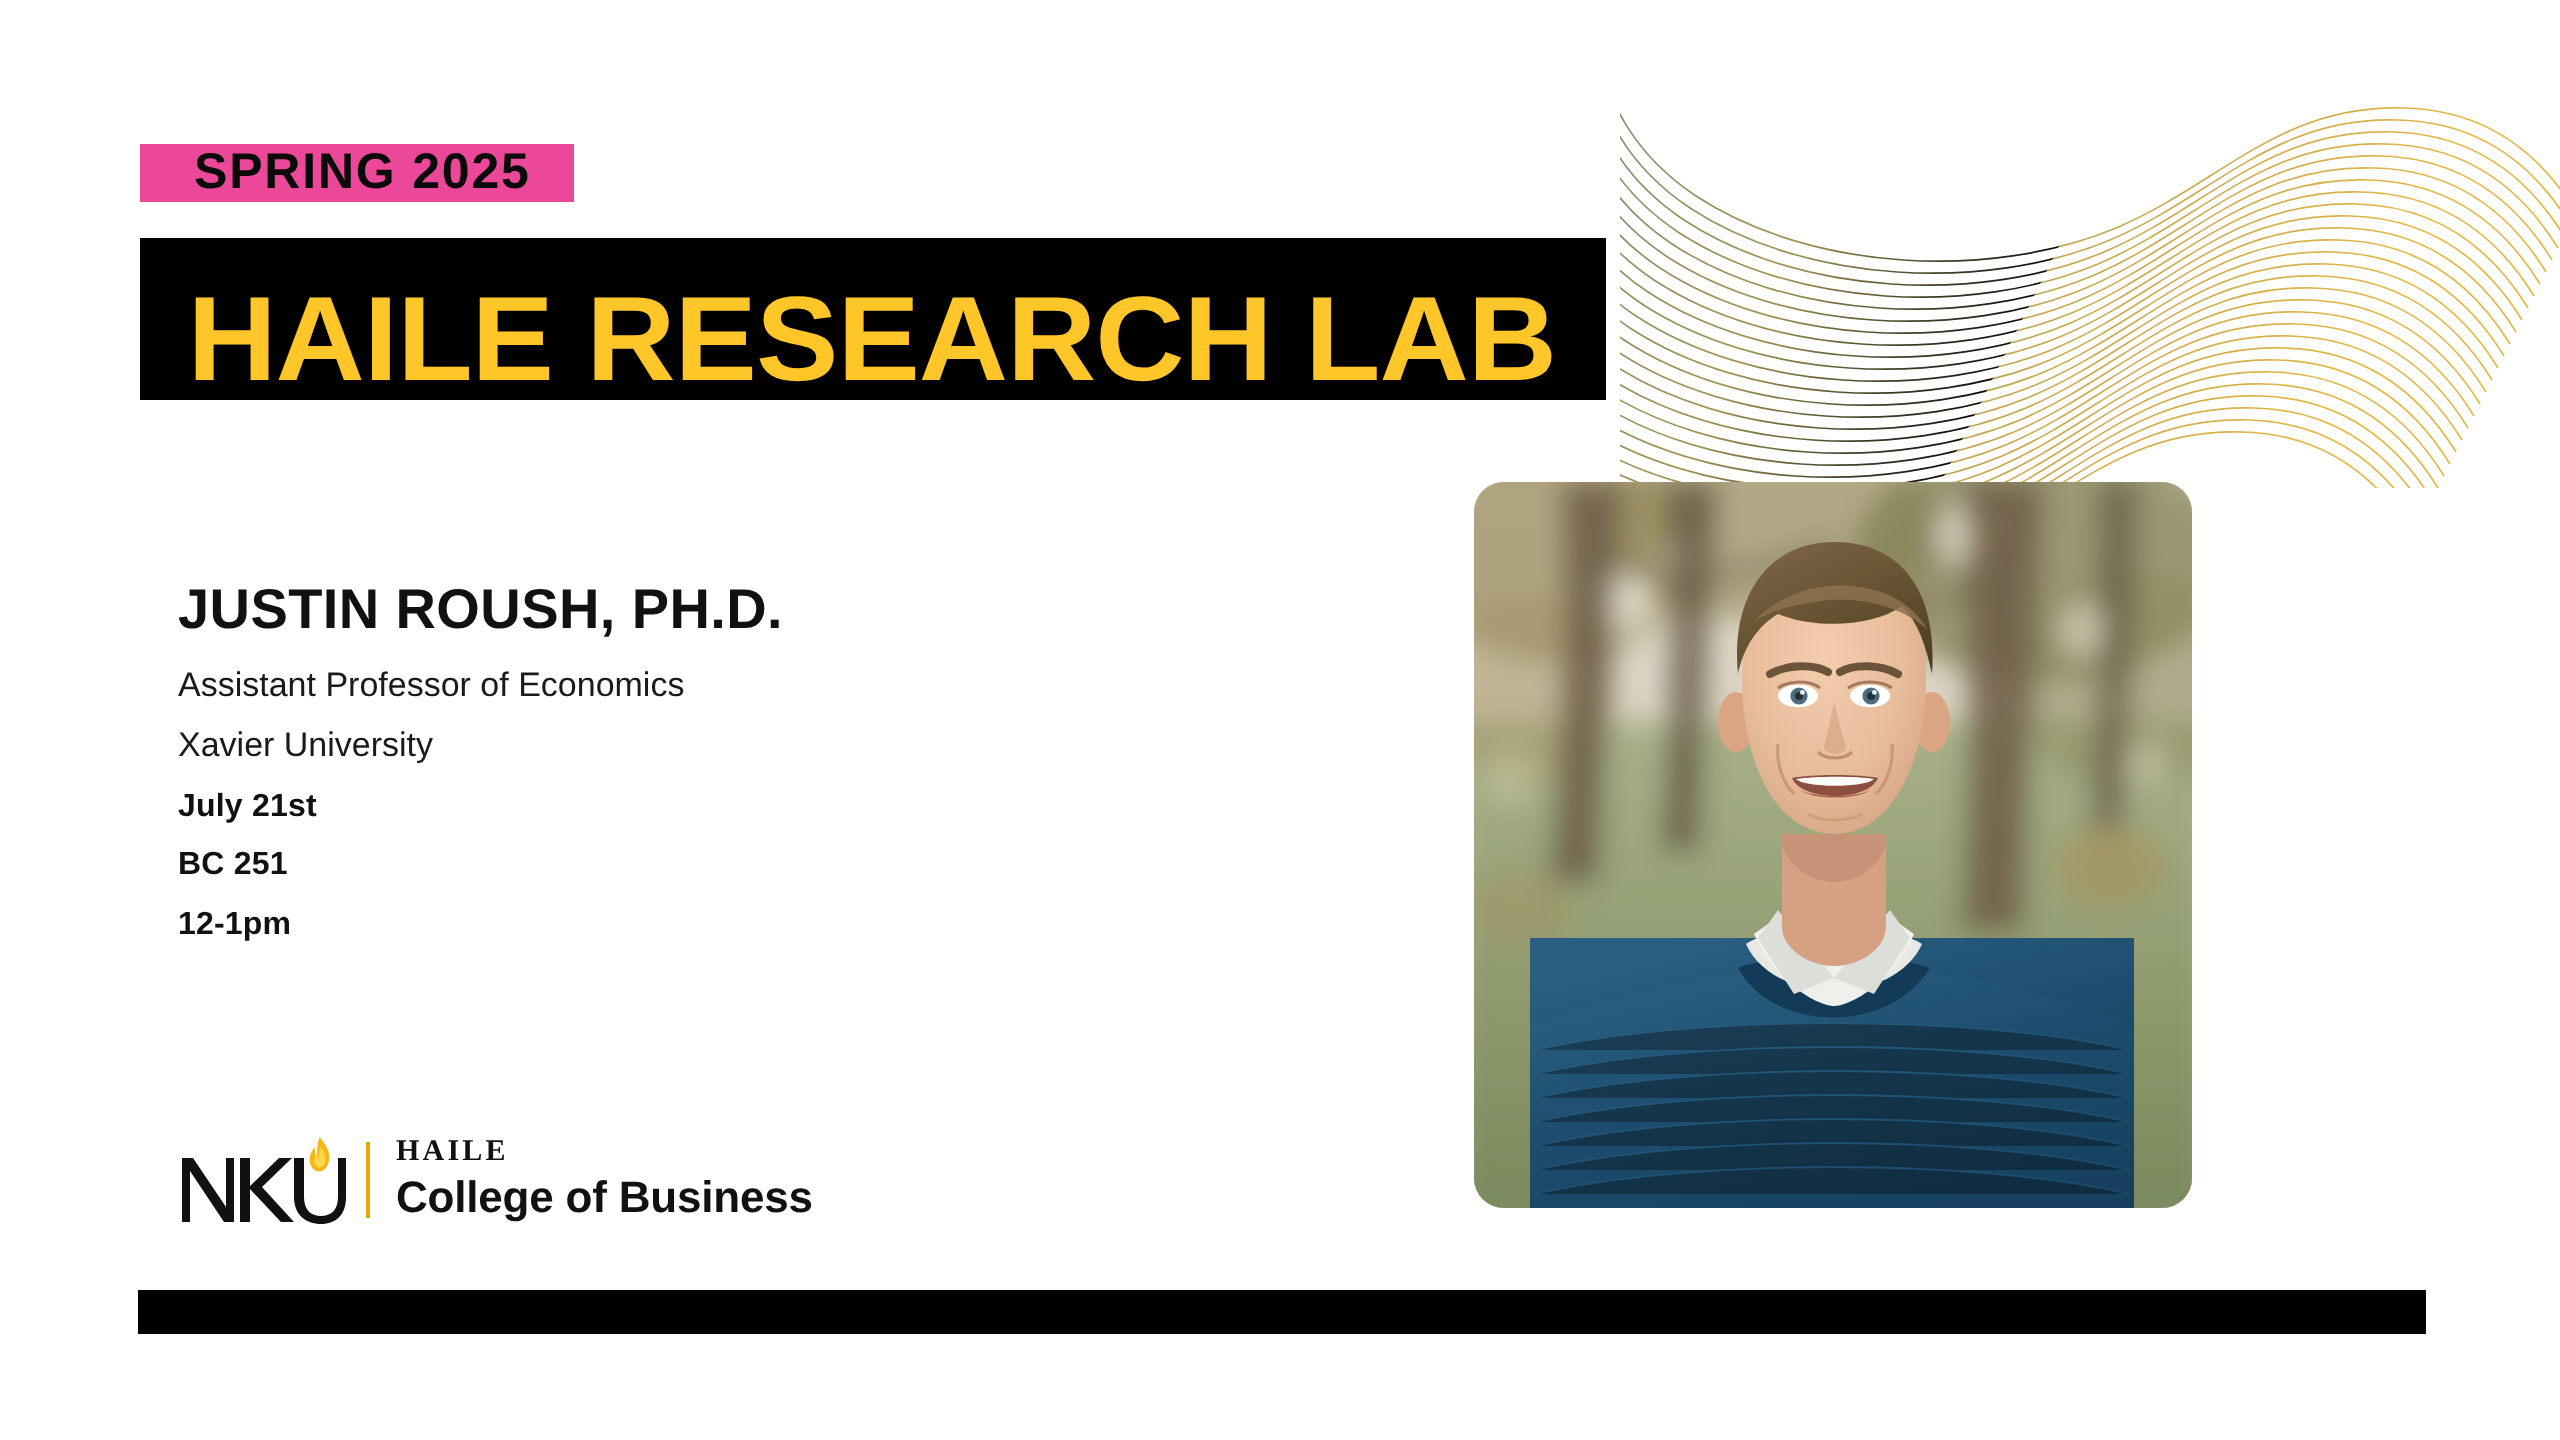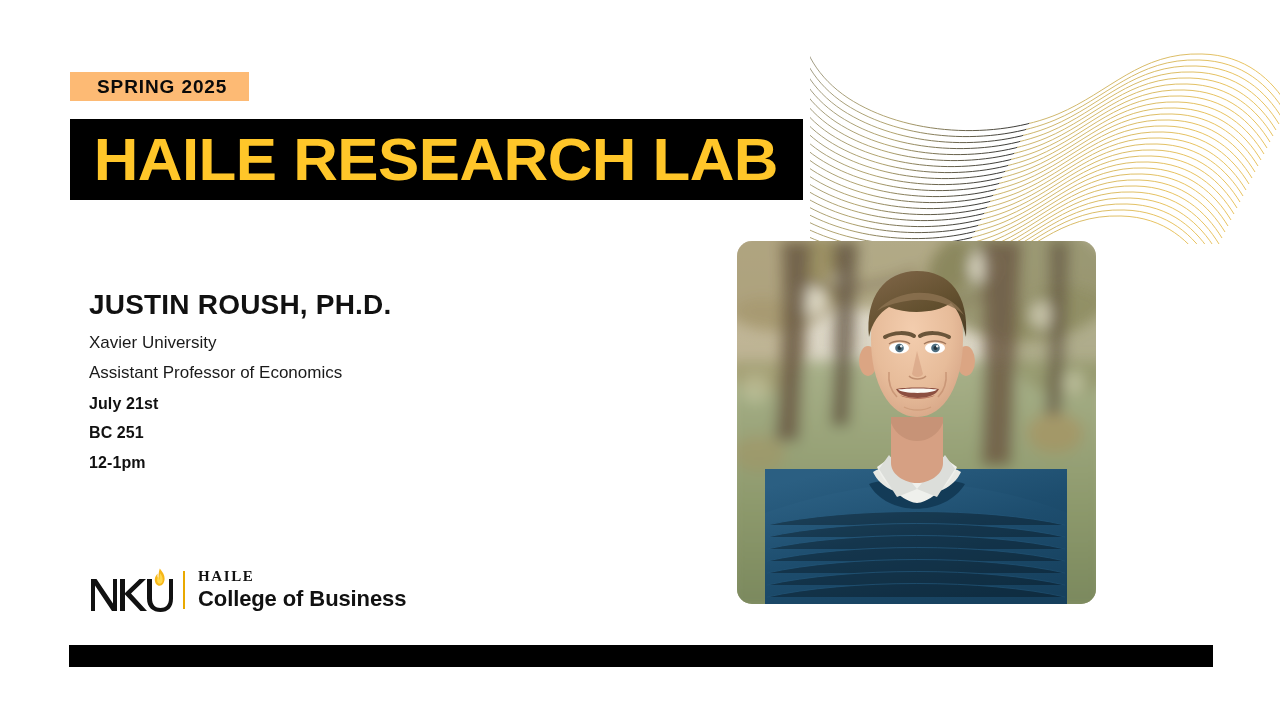--- a/index.html
+++ b/index.html
@@ -30,40 +30,40 @@
     pointer-events: none;
   }
 
   
   .season-badge {
     position: absolute;
     left: 70px;
     top: 72px;
     height: 29px;
     padding: 0 22px 0 27px;
-    background: #fdba74;
+    background: #ec4899;
     display: flex;
     align-items: center;
-    font-size: 19px;
+    font-size: 25px;
     font-weight: 700;
     letter-spacing: 0.9px;
     color: #0a0a0a;
     line-height: 1;
   }
 
   
   .title-bar {
     position: absolute;
     left: 70px;
     top: 119px;
     width: 733px;
     height: 81px;
     background: #000000;
     display: flex;
-    align-items: center;
+    align-items: flex-end;
   }
   .title-bar-text {
     color: #FFC629;
     font-size: 60px;
     font-weight: 700;
     letter-spacing: -0.5px;
     line-height: 1;
     padding-left: 23px;
     transform: scaleX(1.03);
     transform-origin: left center;
@@ -231,22 +231,22 @@
 
   <div class="title-bar">
     <div class="title-bar-text">HAILE RESEARCH LAB</div>
   </div>
 
   <div class="content">
 
 
     <div class="speaker-block">
       <div class="speaker-name">JUSTIN ROUSH, PH.D.</div>
+      <div class="speaker-line">Assistant Professor of Economics</div>
       <div class="speaker-line">Xavier University</div>
-      <div class="speaker-line">Assistant Professor of Economics</div>
       <div class="detail-line">July 21st</div>
       <div class="detail-line">BC 251</div>
       <div class="detail-line">12-1pm</div>
     </div>
   </div>
 
   <div class="logo">
     <div class="logo-nku">
       <svg width="86" height="46" viewBox="0 0 86 46" xmlns="http://www.w3.org/2000/svg" aria-hidden="true">
 

